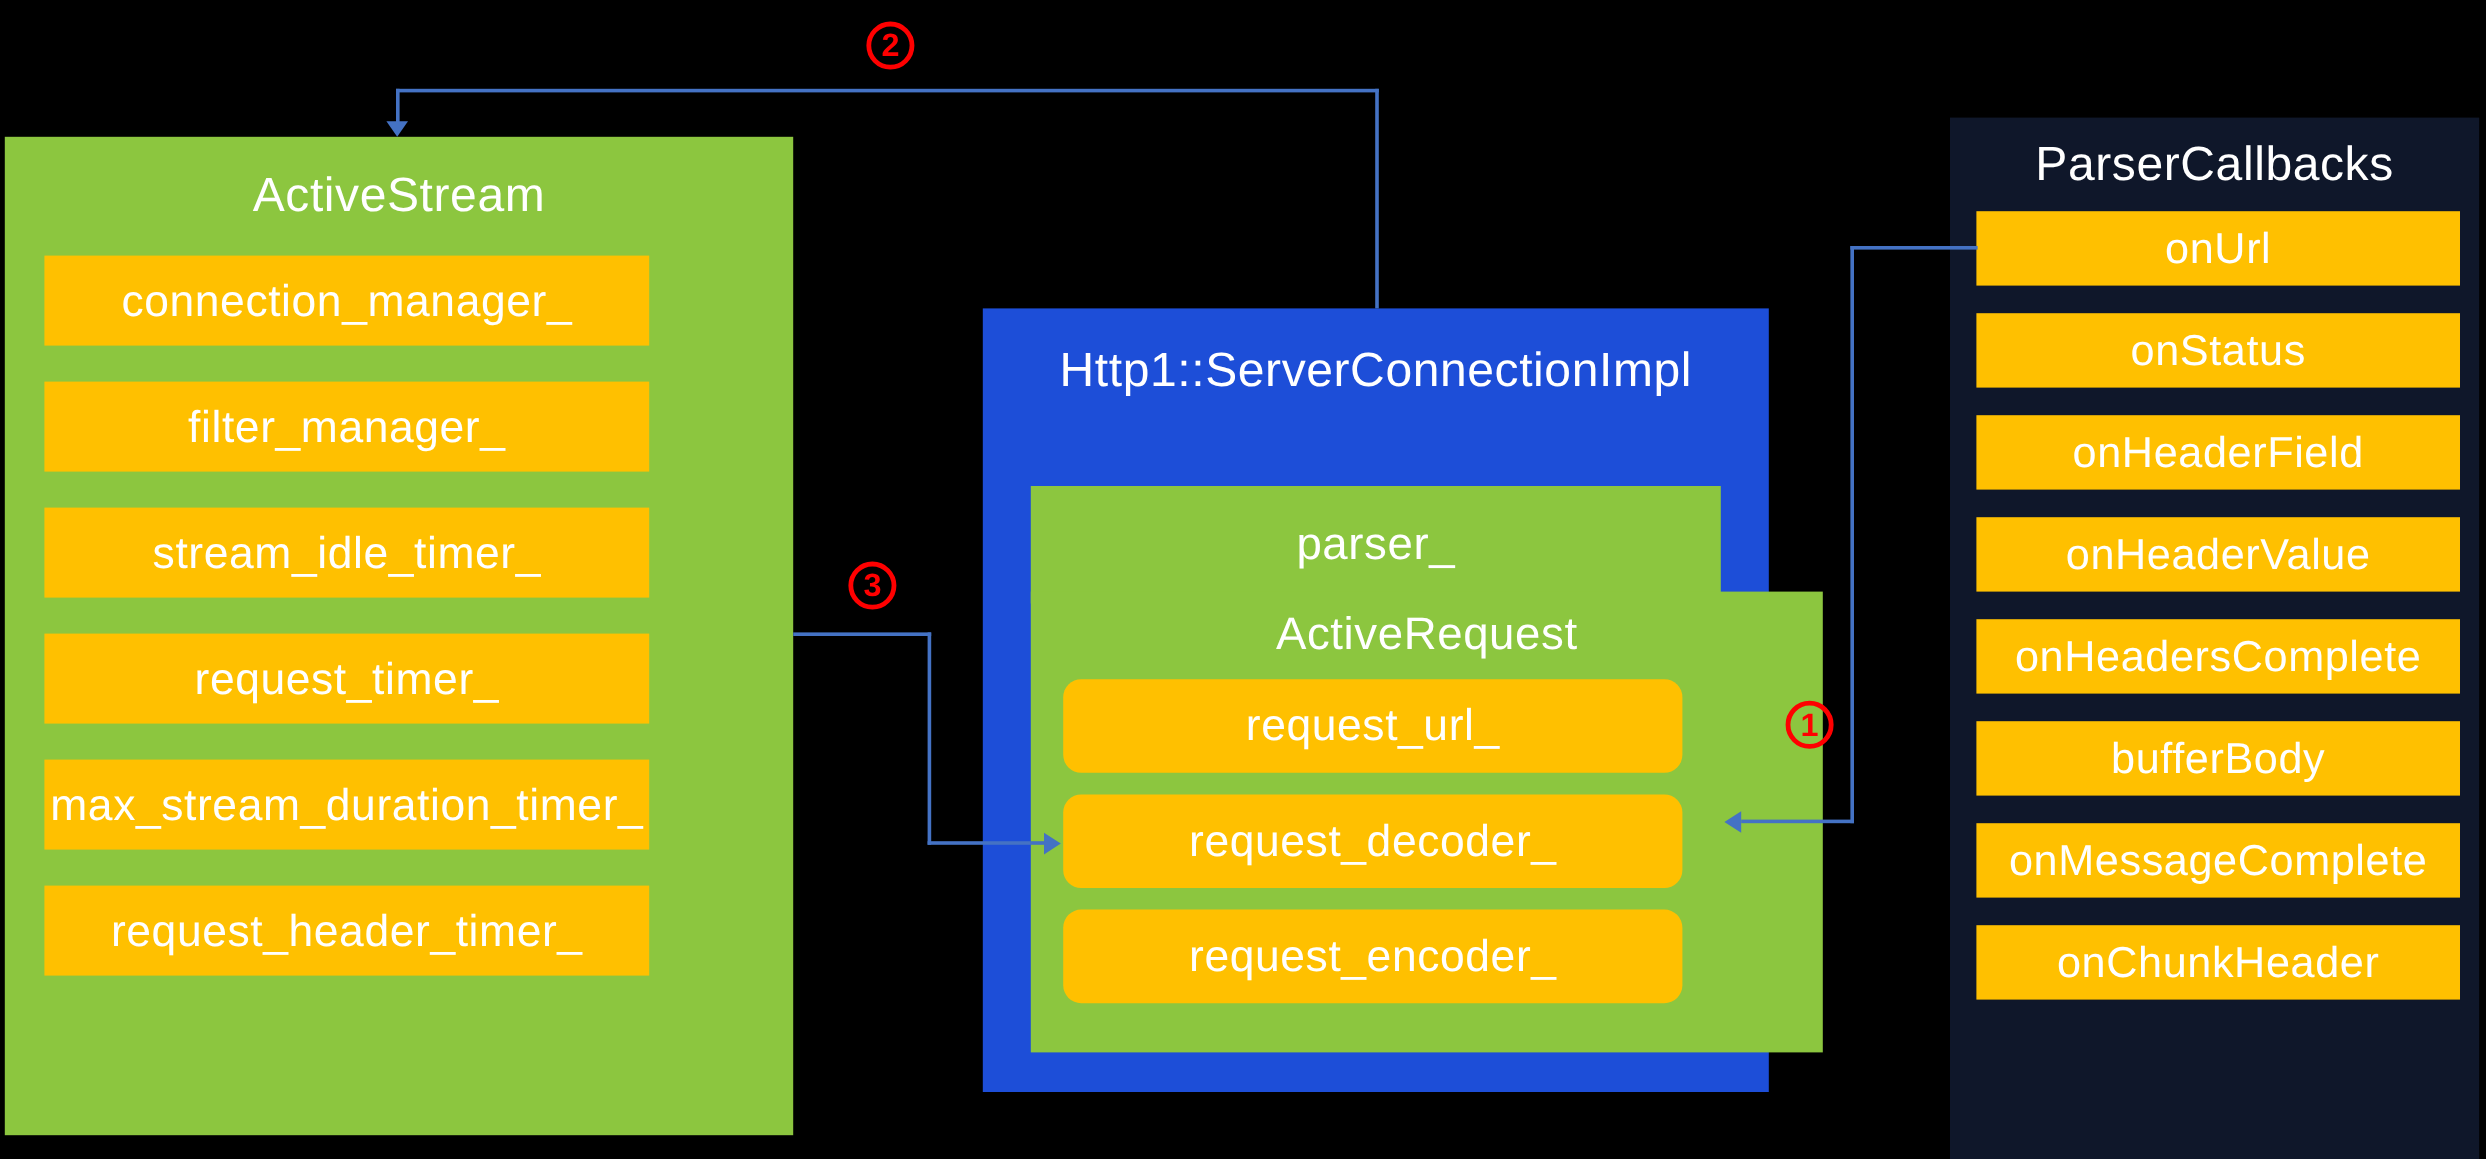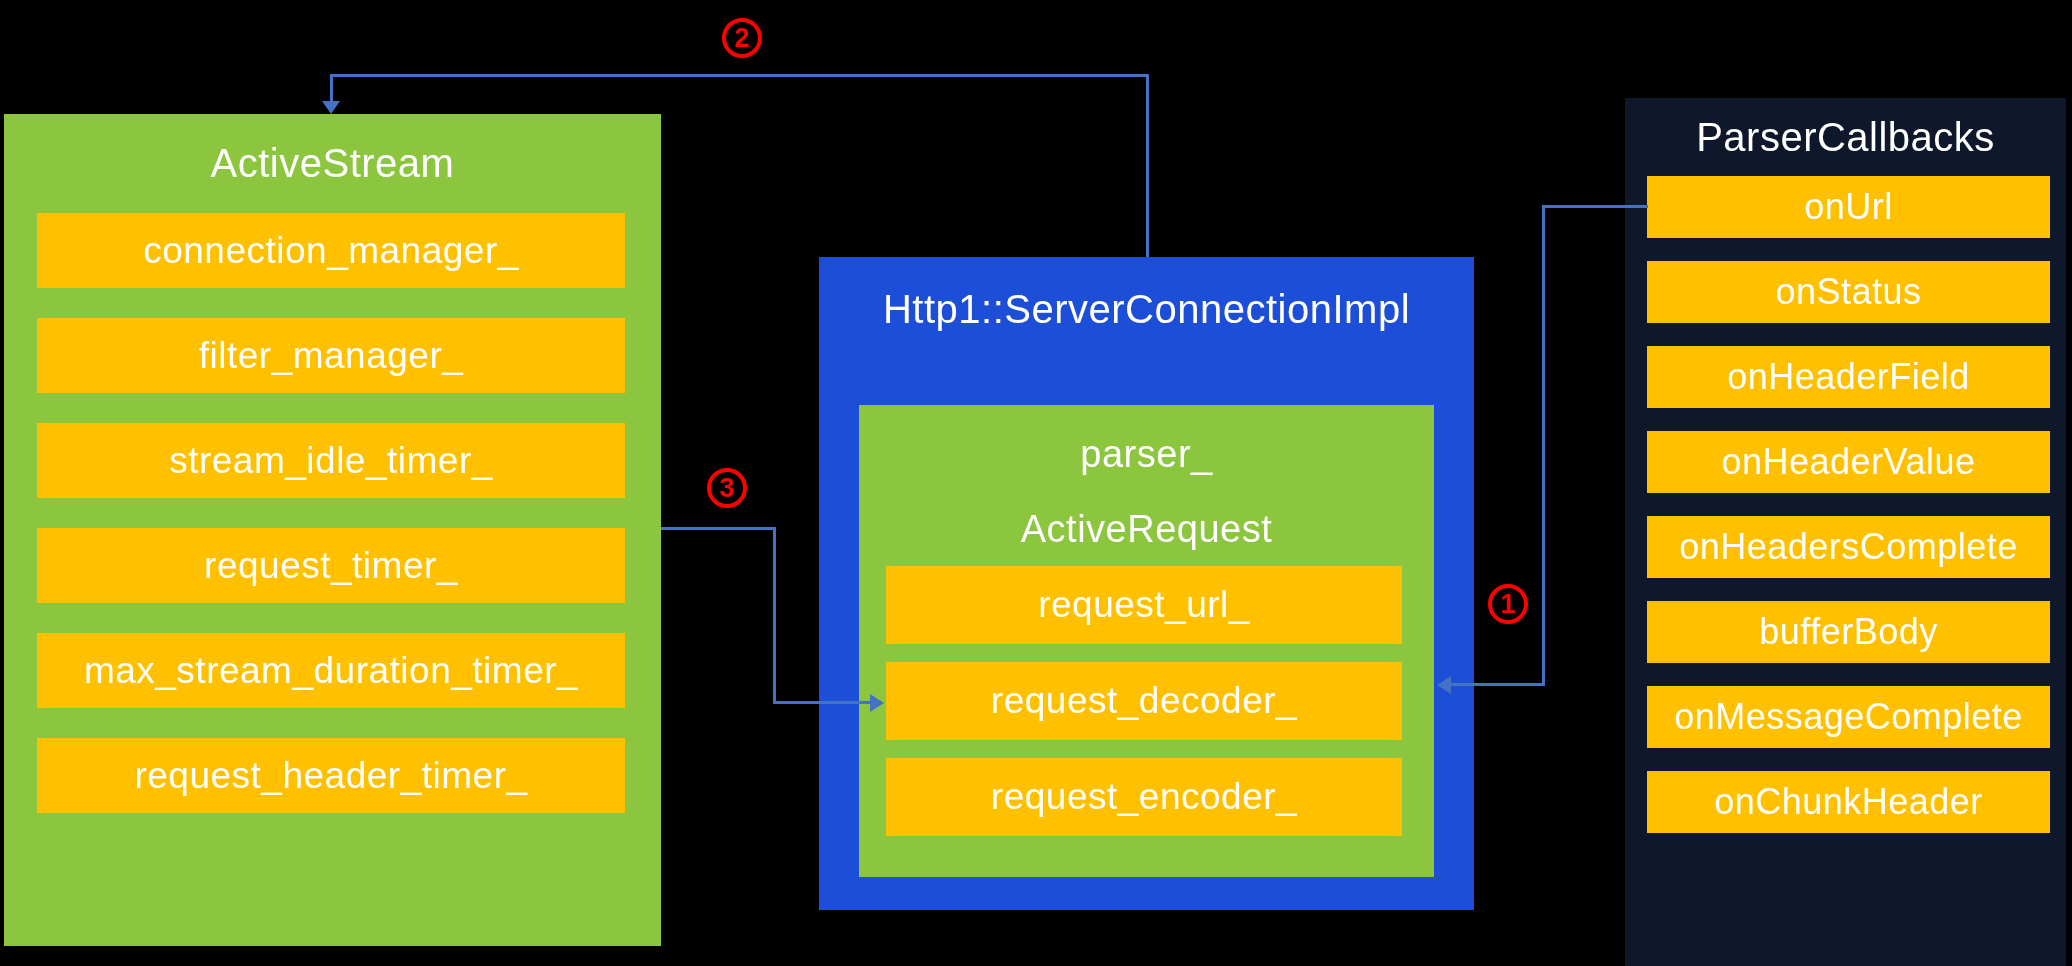--- a/index.html
+++ b/index.html
@@ -8,23 +8,23 @@
     font-family:"Liberation Sans","DejaVu Sans",sans-serif;
     color:#ffffff;overflow:hidden;
   }
   .box{position:absolute;box-sizing:border-box;}
   .box-title{display:flex;align-items:center;justify-content:center;
     font-size:40px;font-weight:400;color:#fff;letter-spacing:0.5px;}
   .rows{position:absolute;}
   .row{background:#FFC000;color:#fff;display:flex;align-items:center;justify-content:center;
     font-size:37px;font-weight:400;letter-spacing:0.5px;}
   
-  .as-rows .row{width:588px;height:75px;margin-bottom:30px;}
+  .as-rows .row{width:504px;height:75px;margin-bottom:30px;}
   
-  .ar-rows .row{width:516px;height:78px;margin-bottom:18px;}
+  .ar-rows .row{width:516px;height:78px;margin-bottom:18px;border-radius:15px;}
   
   .pc-rows .row{width:403px;height:62px;margin-bottom:23px;font-size:36px;}
   .seg{position:absolute;background:#4472C4;z-index:6;}
   .ah{position:absolute;width:0;height:0;z-index:6;}
   .ah-down{border-left:9px solid transparent;border-right:9px solid transparent;border-top:13px solid #4472C4;}
   .ah-left{border-top:9px solid transparent;border-bottom:9px solid transparent;border-right:14px solid #4472C4;}
   .ah-right{border-top:9px solid transparent;border-bottom:9px solid transparent;border-left:14px solid #4472C4;}
   .step{position:absolute;z-index:7;width:32px;height:32px;border:4px solid #FF0000;border-radius:50%;
     display:flex;align-items:center;justify-content:center;color:#FF0000;
     font-size:27px;font-weight:700;background:transparent;}
@@ -46,21 +46,21 @@
       </div>
   </div>
 
   <div class="box" style="left:819px;top:257px;width:655px;height:653px;background:#1d4ed8;">
     <div class="box-title" style="position:absolute;left:0;top:0;width:100%;height:105px;">Http1::ServerConnectionImpl</div>
 
     <div class="box" style="left:40px;top:105px;width:575px;height:98px;background:#8CC63F;margin-top:43px;">
       <div class="box-title" style="position:absolute;left:0;top:0;width:100%;height:100%;font-size:38px;">parser_</div>
     </div>
 
-    <div class="box" style="left:40px;top:236px;width:575px;height:384px;background:#8CC63F;">
+    <div class="box" style="left:40px;top:236px;width:660px;height:384px;background:#8CC63F;">
       <div class="box-title" style="position:absolute;left:0;top:0;width:100%;height:73px;font-size:38px;">ActiveRequest</div>
       <div class="rows ar-rows" style="left:27px;top:73px;">
           <div class="row">request_url_</div>
           <div class="row">request_decoder_</div>
           <div class="row">request_encoder_</div>
         </div>
     </div>
   </div>
 
   <div class="box" style="left:1625px;top:98px;width:441px;height:922px;background:#0f172a;">

